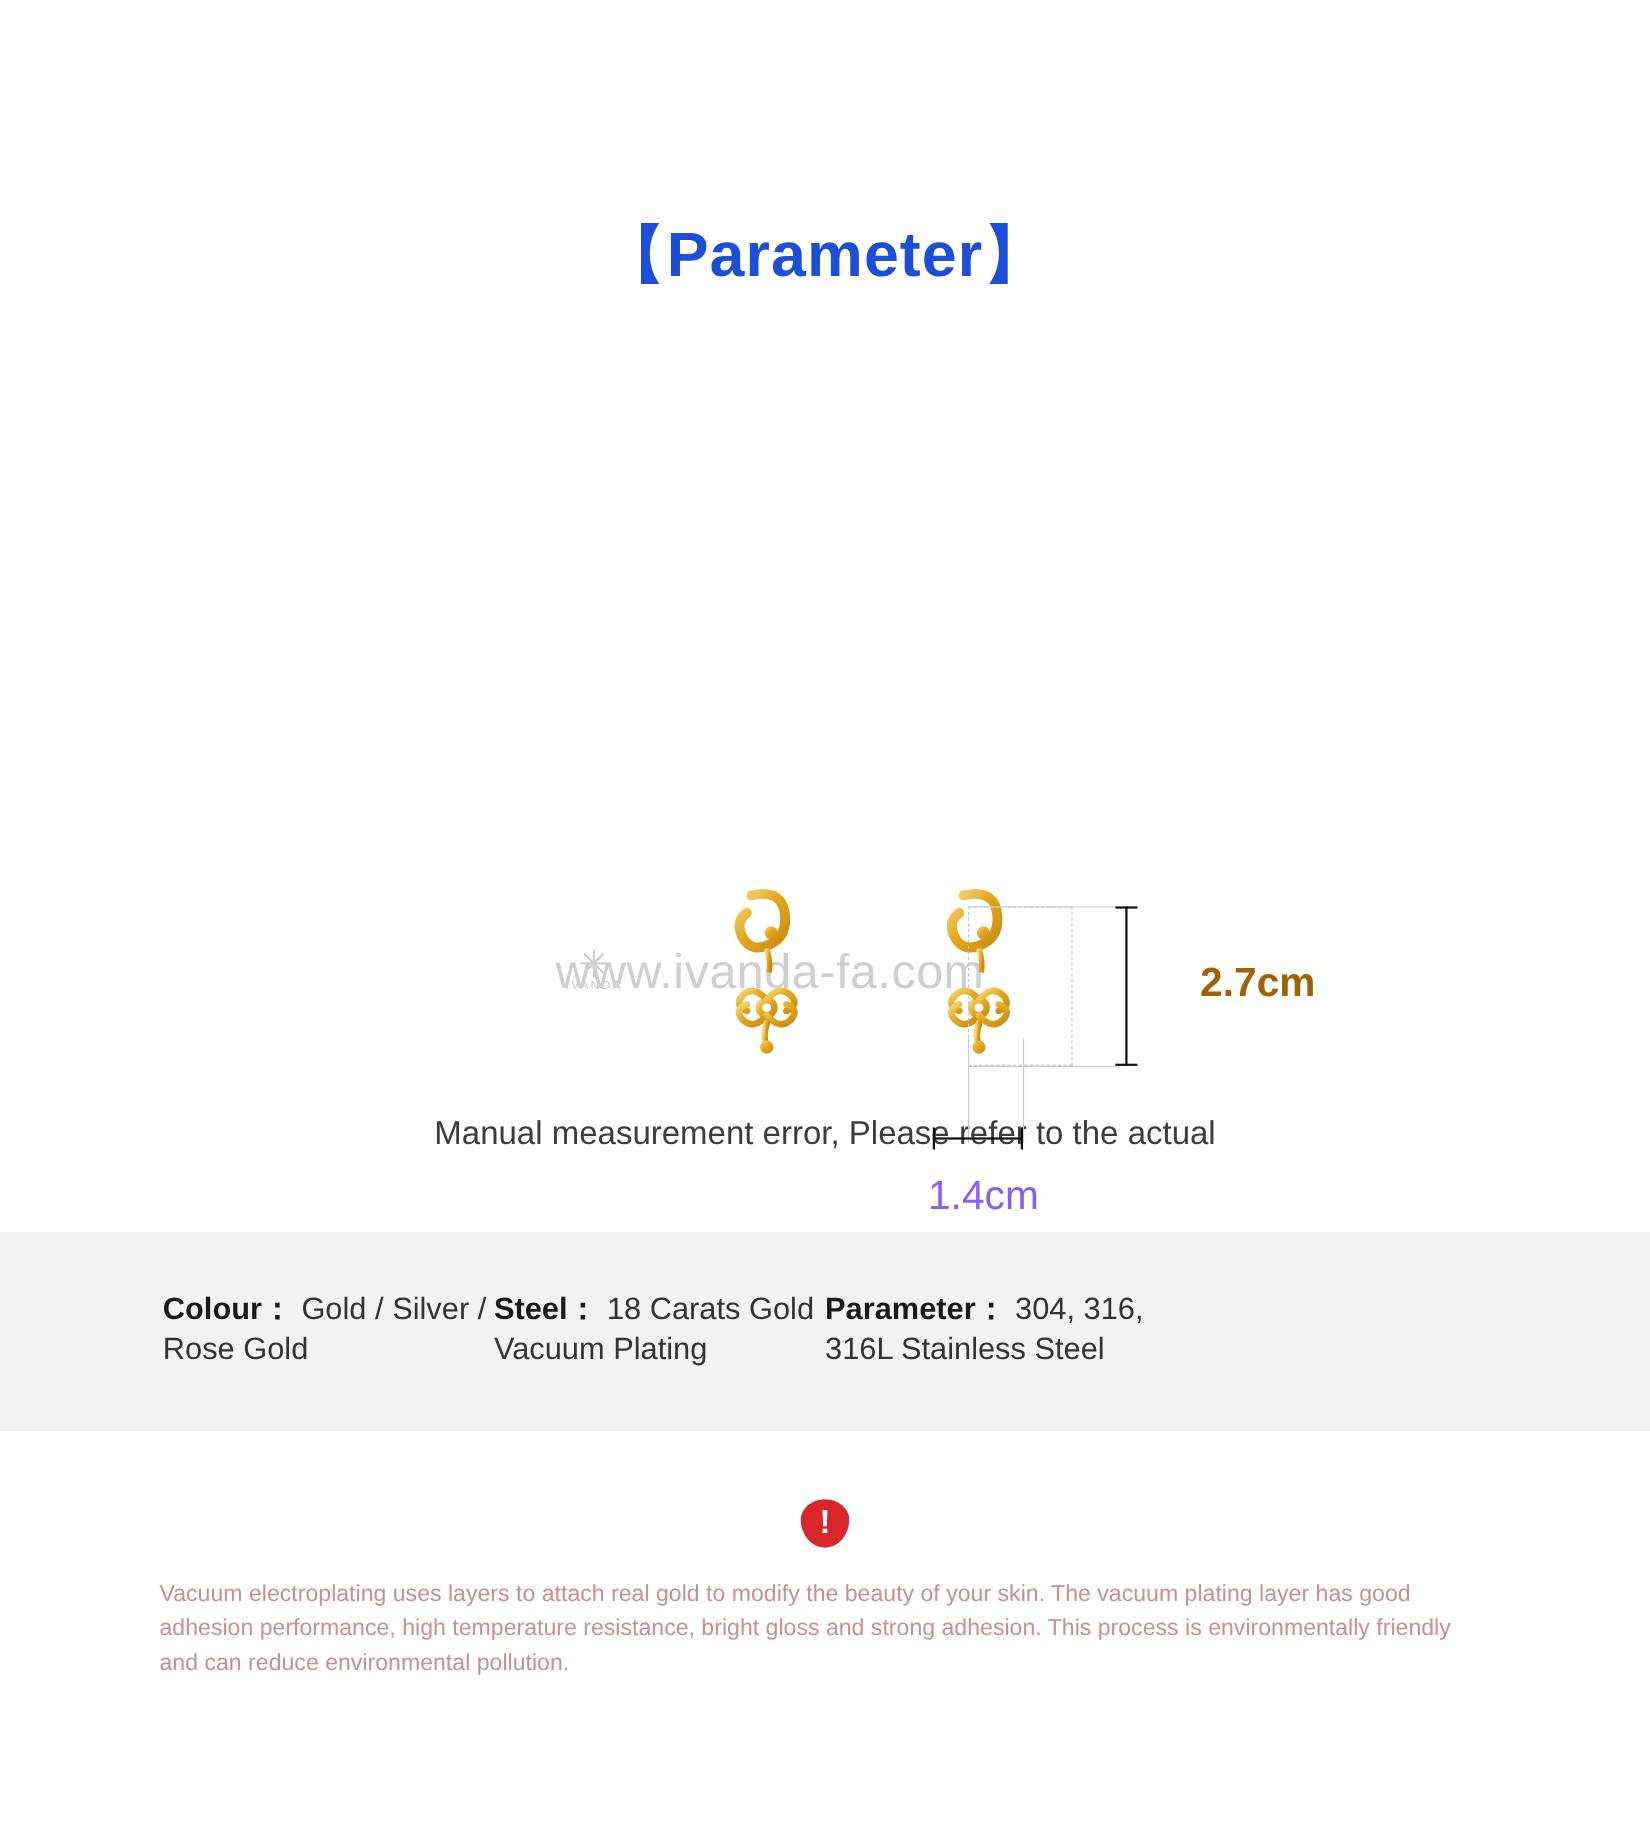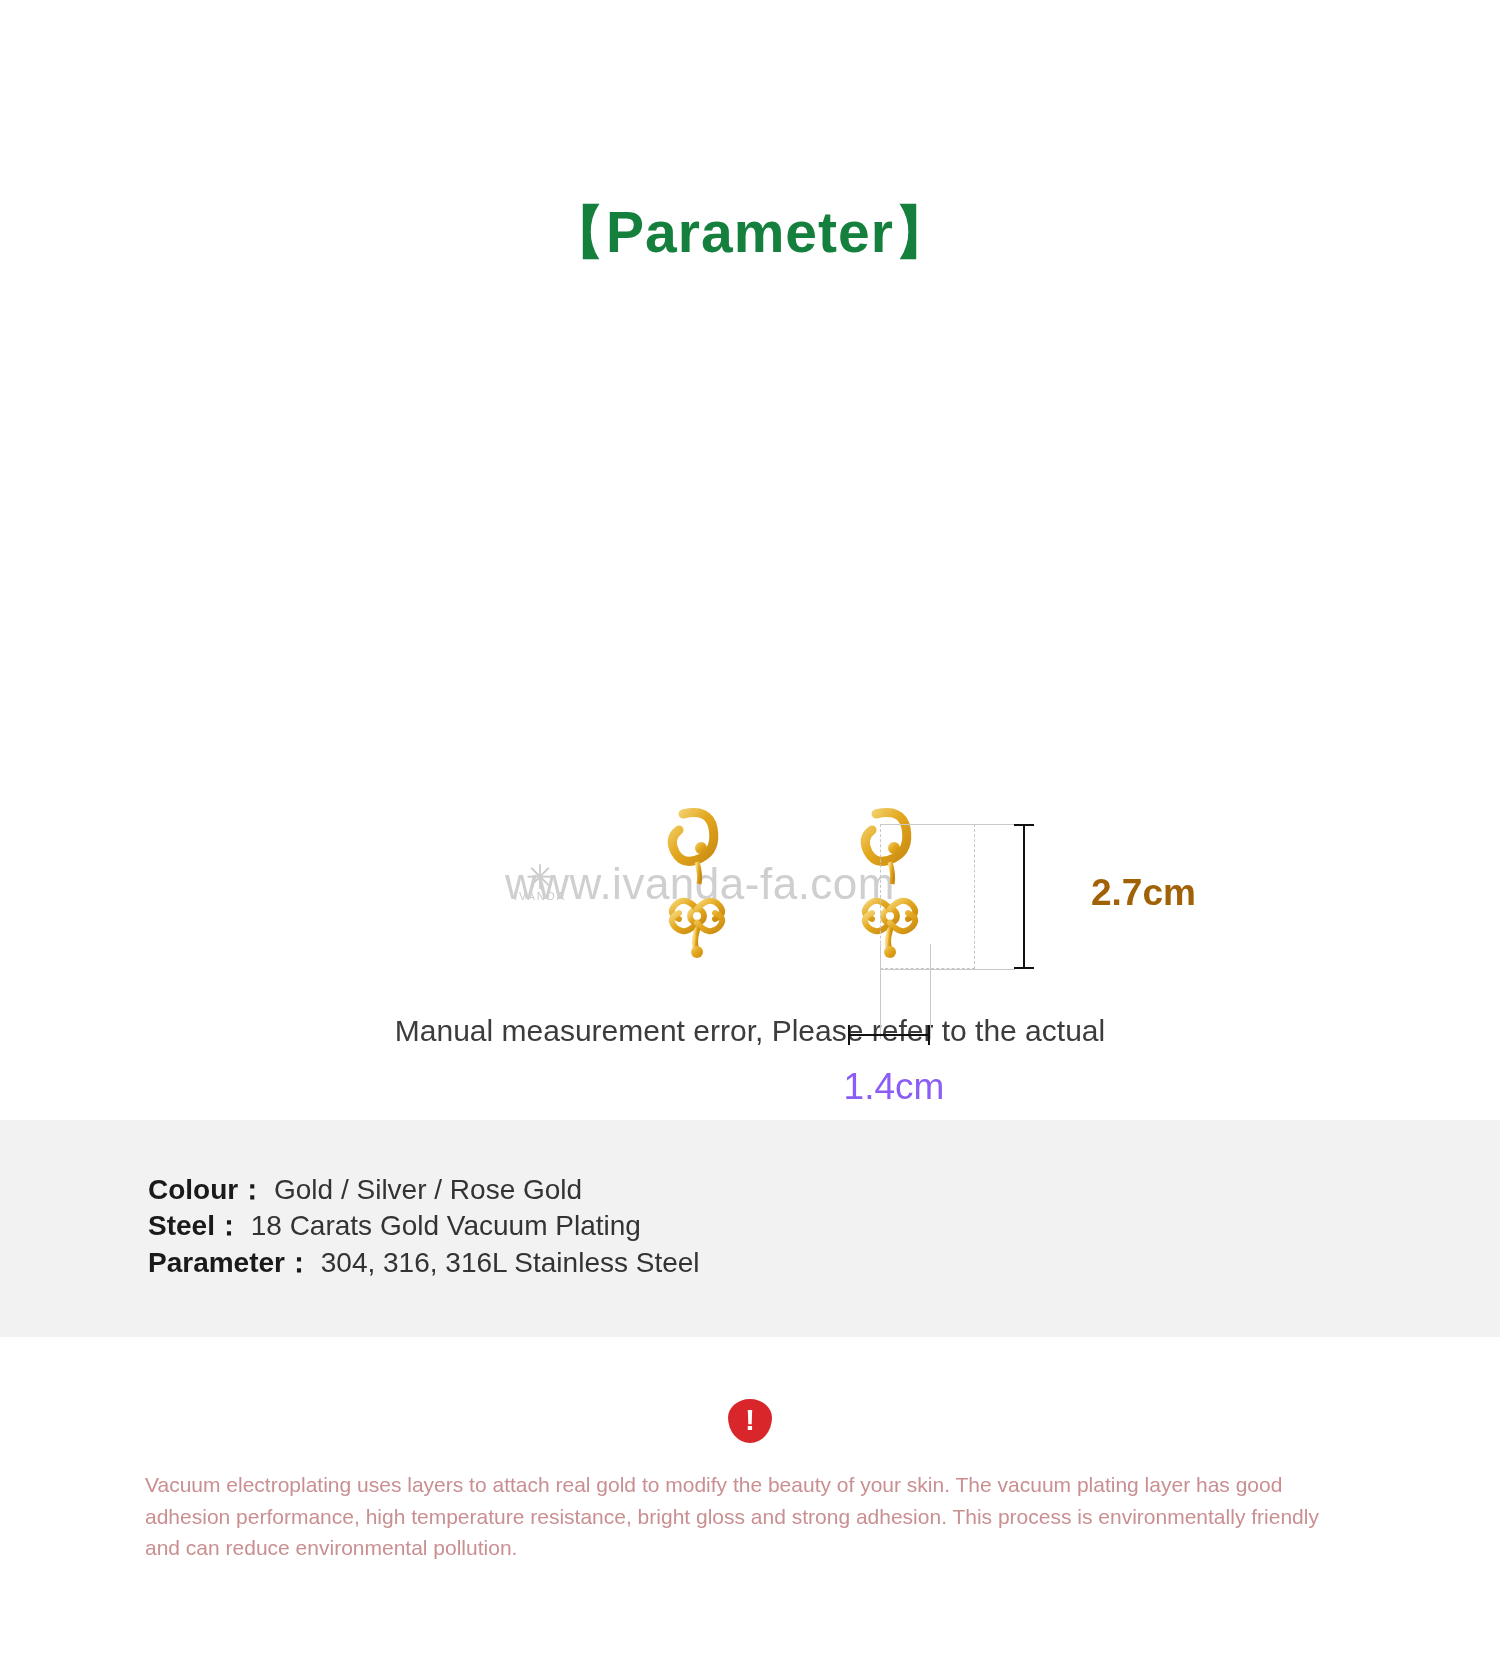--- a/index.html
+++ b/index.html
@@ -14,21 +14,21 @@
     position: relative;
     background: #ffffff;
     overflow: hidden;
   }
 
   
   .title {
     text-align: center;
     font-size: 57px;
     font-weight: 700;
-    color: #15803d;
+    color: #1d4ed8;
     letter-spacing: 1px;
     padding-top: 163px;
     line-height: 1.1;
   }
 
   
   .product-area {
     position: relative;
     height: 700px;
     margin-top: 40px;
@@ -133,21 +133,22 @@
   }
 
   
   .spec-panel {
     margin-top: 72px;
     background: #f2f2f2;
     padding: 52px 0 56px 0;
   }
   .spec-grid {
     display: grid;
-    grid-template-columns: 1fr;
+    grid-template-columns: 1fr 1fr 1fr 1fr;
+    row-gap: 42px;
     padding: 0 148px;
   }
   .spec-item {
     font-size: 28px;
     color: #2c2c2c;
     line-height: 1.3;
   }
   .spec-item .lbl {
     font-weight: 700;
     color: #1a1a1a;

